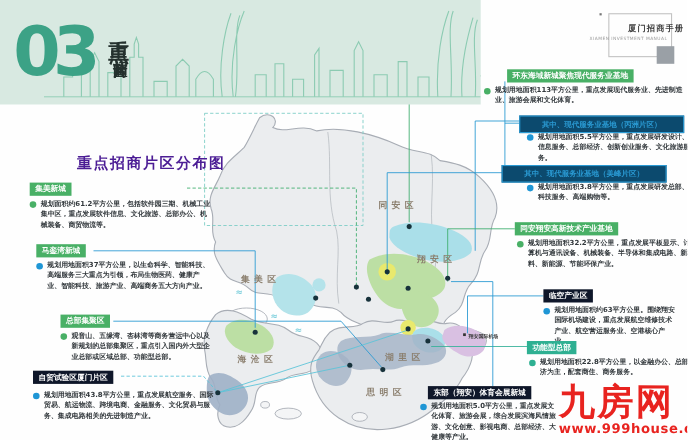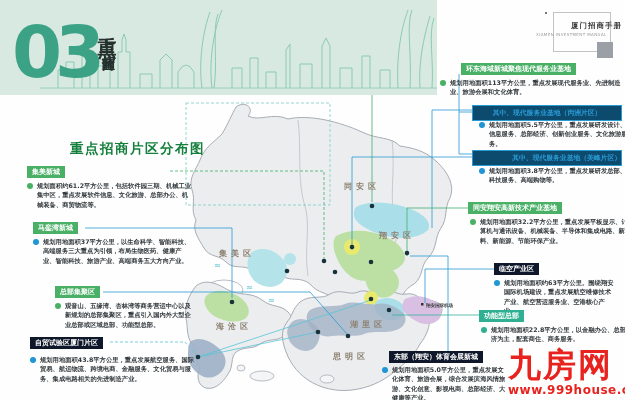--- a/index.html
+++ b/index.html
@@ -1,38 +1,38 @@
 <!DOCTYPE html>
 <html><head>
 <meta charset="utf-8">
 <style>
   html,body{margin:0;padding:0;background:#ffffff;}
   .page{position:relative;width:625px;height:400px;overflow:hidden;background:#fefefe;
         font-family:"DejaVu Sans","Liberation Sans",sans-serif;}
   
   .banner{position:absolute;left:0;top:0;width:437px;height:95px;background:#d8e9e1;z-index:1;}
   .banner svg{position:absolute;left:0;top:0;}
-  .num03{position:absolute;left:12px;top:18px;z-index:2;font-size:72px;line-height:0.95;
+  .num03{position:absolute;left:12px;top:18px;z-index:2;font-size:62px;line-height:0.95;
          font-weight:800;color:#3ca286;letter-spacing:-7px;}
   .vtitle{position:absolute;left:95px;top:21px;z-index:2;height:90px;
           writing-mode:vertical-rl;text-orientation:upright;color:#24312e;}
   .vtitle .t1{font-size:19px;font-weight:800;letter-spacing:2px;}
   .vtitle .t2{font-size:13px;font-weight:800;letter-spacing:1px;margin-top:1px;}
   
   .badge-frame{position:absolute;left:553px;top:12px;width:56px;height:38px;
                border:1px solid #c3c3c3;z-index:2;}
   .badge-sq{position:absolute;left:597px;top:42px;width:16px;height:16px;background:#9aa0a6;z-index:3;}
   .badge-dot{position:absolute;left:545px;top:12px;width:2px;height:2px;background:#777;z-index:3;}
   .badge-title{position:absolute;left:536px;top:21px;width:86px;z-index:4;font-size:7.5px;
                font-weight:700;color:#3c3c3c;letter-spacing:1px;text-align:right;}
   .badge-sub{position:absolute;left:536px;top:32px;width:90px;z-index:4;font-size:4px;
              color:#9a9a9a;letter-spacing:.4px;}
   
   .map-title{position:absolute;left:70px;top:140px;z-index:3;font-size:13.5px;font-weight:800;
-             color:#15803d;letter-spacing:1.5px;}
+             color:#4c1d95;letter-spacing:1.5px;}
   
   .ann-h{position:absolute;z-index:3;display:inline-block;color:#fff;font-size:7px;
          font-weight:700;line-height:1;padding:2.5px 5px;white-space:nowrap;}
   .hg{background:#49b066;} .hb{background:#0f172a;} .ht{background:#2fb092;}
   .sub-box{position:absolute;z-index:3;background:#0c4a6e;border:1px solid #2a9ad3;color:#2a9ad3;
            font-size:6.8px;font-weight:700;text-align:center;padding:2px 0;white-space:nowrap;}
   .ann-b{position:absolute;z-index:3;font-size:6.3px;line-height:1.5;color:#33393d;
          font-weight:600;padding-left:10px;}
   .dot{position:absolute;left:0;top:1.5px;width:6px;height:6px;border-radius:50%;}
   .dg{background:#49b066;} .db{background:#1f96d5;} .dt{background:#2fb092;}
@@ -223,21 +223,21 @@
     <span class="dot dg"></span>
     <span>规划用地面积113平方公里，重点发展现代服务业、先进制造业、旅游会展和文化体育。</span>
   </div>
 
   <div class="sub-box" style="left:472px;top:105px;width:148px;">其中、现代服务业基地（丙洲片区）</div>
   <div class="ann-b" style="left:479px;top:120px;width:141px;">
     <span class="dot db"></span>
     <span>规划用地面积5.5平方公里，重点发展研发设计、信息服务、总部经济、创新创业服务、文化旅游服务。</span>
   </div>
 
-  <div class="sub-box" style="left:472px;top:150px;width:148px;text-align:right;">其中、现代服务业基地（美峰片区）</div>
+  <div class="sub-box" style="left:456px;top:150px;width:148px;">其中、现代服务业基地（美峰片区）</div>
   <div class="ann-b" style="left:479px;top:166px;width:141px;">
     <span class="dot db"></span>
     <span>规划用地面积3.8平方公里，重点发展研发总部、科技服务、高端购物等。</span>
   </div>
 
   <div class="ann-h hg" style="left:468px;top:202px;">同安翔安高新技术产业基地</div>
   <div class="ann-b" style="left:470px;top:217px;width:152px;">
     <span class="dot dg"></span>
     <span>规划用地面积32.2平方公里，重点发展平板显示、计算机与通讯设备、机械装备、半导体和集成电路、新材料、新能源、节能环保产业。</span>
   </div>

